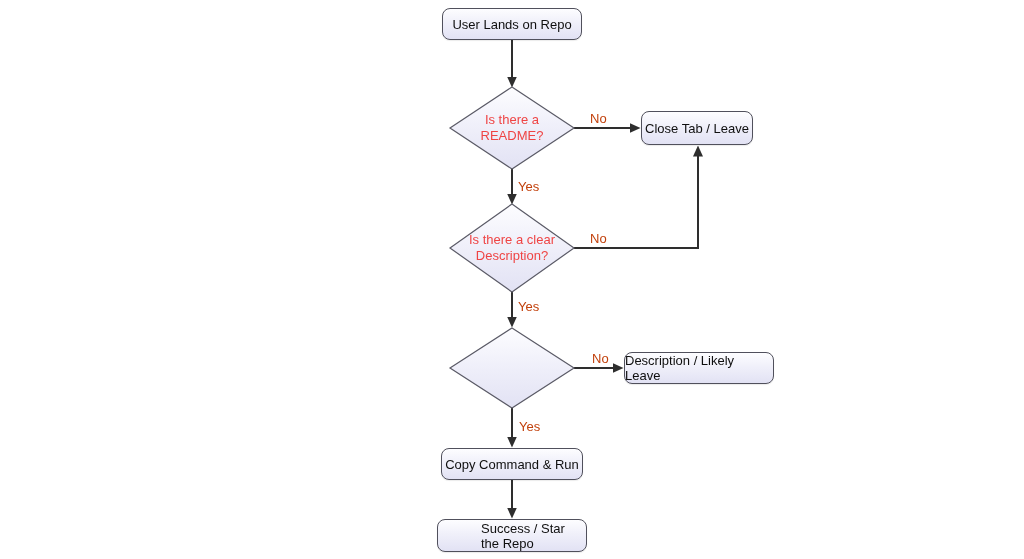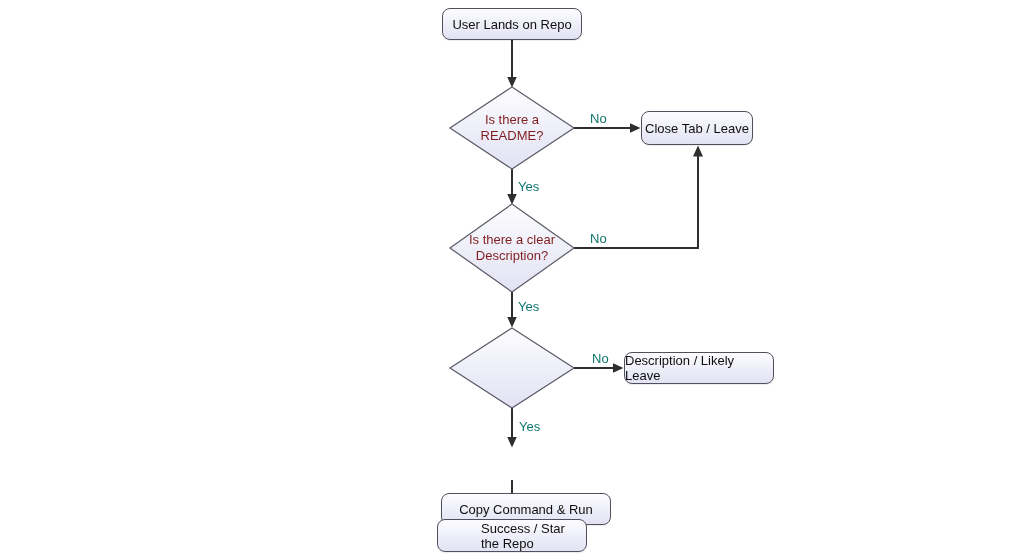--- a/index.html
+++ b/index.html
@@ -44,26 +44,26 @@
     box-shadow: 0 1px 1px rgba(0,0,0,0.08);
   }
   .diamond-label {
     position: absolute;
     display: flex;
     align-items: center;
     justify-content: center;
     text-align: center;
     font-size: 13px;
     line-height: 1.25;
-    color: #7f1d1d;
+    color: #ef4444;
   }
   .edge-label {
     position: absolute;
     font-size: 13px;
-    color: #0f766e;
+    color: #c2410c;
     white-space: nowrap;
   }
 </style>
 </head>
 <body>
 
 <div class="stage">
 
   <svg class="layer" width="1024" height="559" viewBox="0 0 1024 559">
     <defs>
@@ -96,21 +96,21 @@
   </div>
 
   <div class="node" style="left:641px; top:111px; width:112px; height:34px;">
     <span>Close Tab / Leave</span>
   </div>
 
   <div class="node" style="left:624px; top:352px; width:150px; height:32px;">
     <span>Description / Likely Leave</span>
   </div>
 
-  <div class="node" style="left:441px; top:448px; width:170px; height:32px;margin-top:45px;">
+  <div class="node" style="left:441px; top:448px; width:142px; height:32px;">
     <span>Copy Command &amp; Run</span>
   </div>
 
   <div class="node" style="left:437px; top:519px; width:150px; height:33px;padding-left:43px;">
     <span>Success / Star the Repo</span>
   </div>
 
   <div class="diamond-label" style="left:462px; top:108px; width:100px; height:40px;">
     <span>Is there a README?</span>
   </div>

